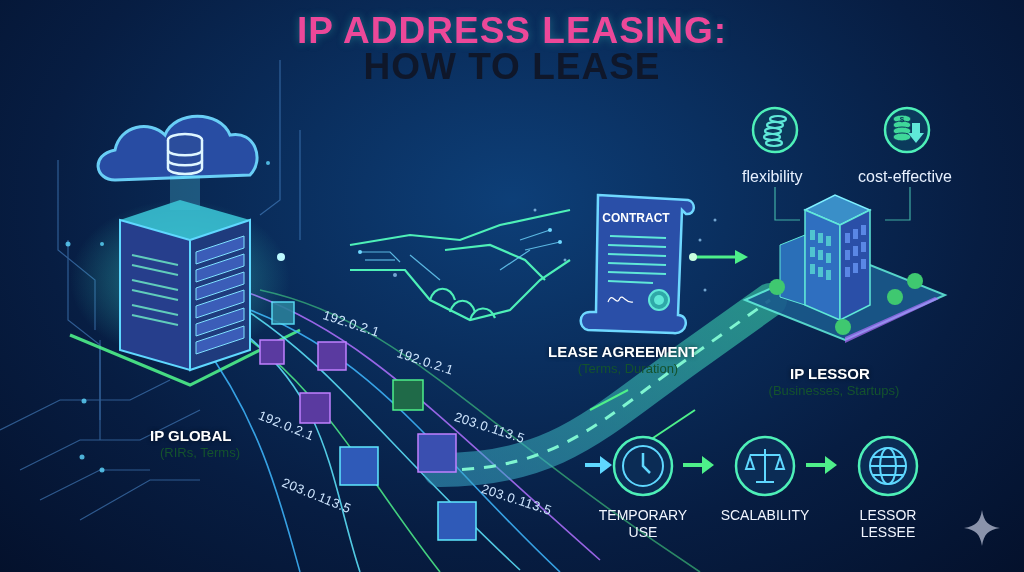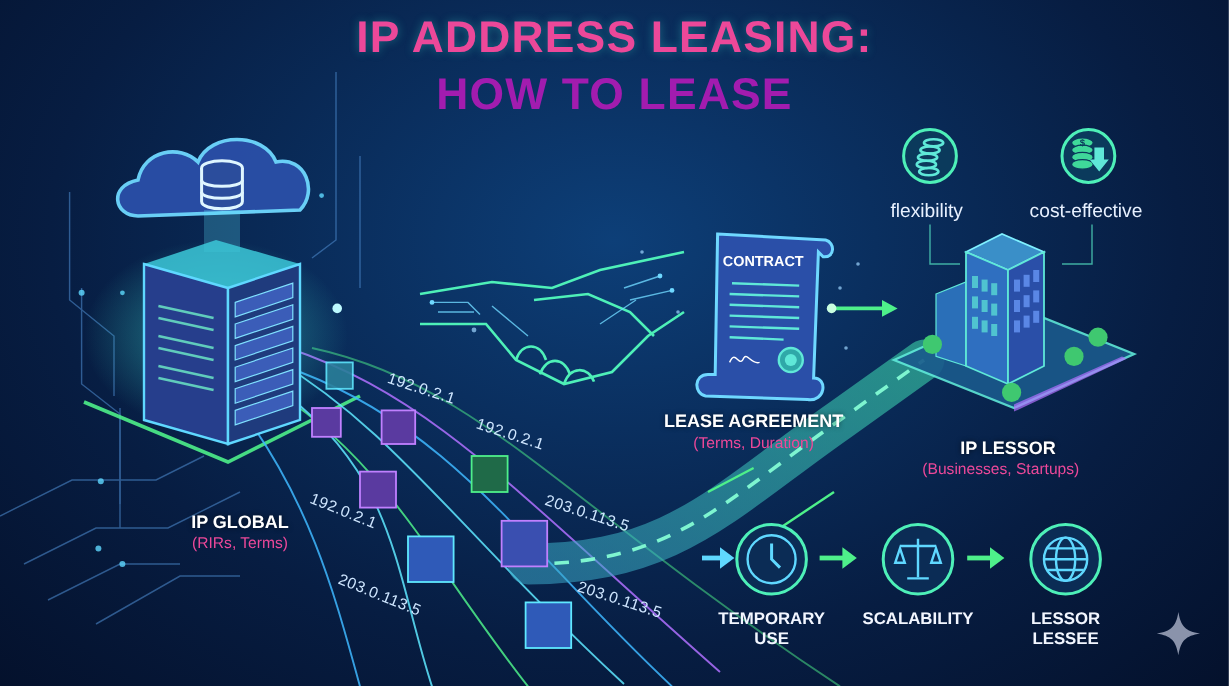--- a/index.html
+++ b/index.html
@@ -8,25 +8,25 @@
     background: radial-gradient(ellipse at 50% 35%, #0d3f78 0%, #0a2f5f 30%, #071d42 65%, #04112c 100%);
     font-family: "Liberation Sans", sans-serif;
     color: #ffffff;
   }
   .abs { position: absolute; }
   .title {
     left: 0; width: 1024px; text-align: center; font-weight: 900;
     letter-spacing: 1px; line-height: 1;
   }
   .title-1 { top: 12px; font-size: 37px; color: #ec4899; text-shadow: 0 0 8px rgba(63,224,208,0.35); }
-  .title-2 { top: 48px; font-size: 37px; color: #a21caf; margin-top: 12px; }
-  .label-main { font-weight: 700; font-size: 15px; text-align: center; white-space: nowrap; text-shadow: 0 0 4px rgba(0,0,0,0.6); }
-  .label-sub { font-size: 13px; text-align: center; white-space: nowrap; color: #ec4899; }
+  .title-2 { top: 48px; font-size: 37px; color: #0f172a; }
+  .label-main { font-weight: 700; font-size: 15px; white-space: nowrap; text-shadow: 0 0 4px rgba(0,0,0,0.6); }
+  .label-sub { font-size: 13px; text-align: center; white-space: nowrap; color: #14532d; }
   .ip { font-family: "Liberation Sans", sans-serif; font-size: 13px; color: #cfe6ff; letter-spacing: 0.5px; white-space: nowrap; }
-  .benefit-label { font-weight: 700; font-size: 14px; text-align: center; line-height: 17px; color: #f2f6ff; }
+  .benefit-label { font-weight: 400; font-size: 14px; text-align: center; line-height: 17px; color: #f2f6ff; }
   .small-label { font-size: 16px; color: #e8f1ff; white-space: nowrap; }
   svg { overflow: visible; }
 </style>
 </head>
 <body>
 
 <svg class="abs" style="left:0;top:0" width="1024" height="572">
   <defs>
     <linearGradient id="flowGrad" x1="0" y1="0" x2="1" y2="0">
       <stop offset="0" stop-color="#5fe8ff" stop-opacity="0.9"></stop>

